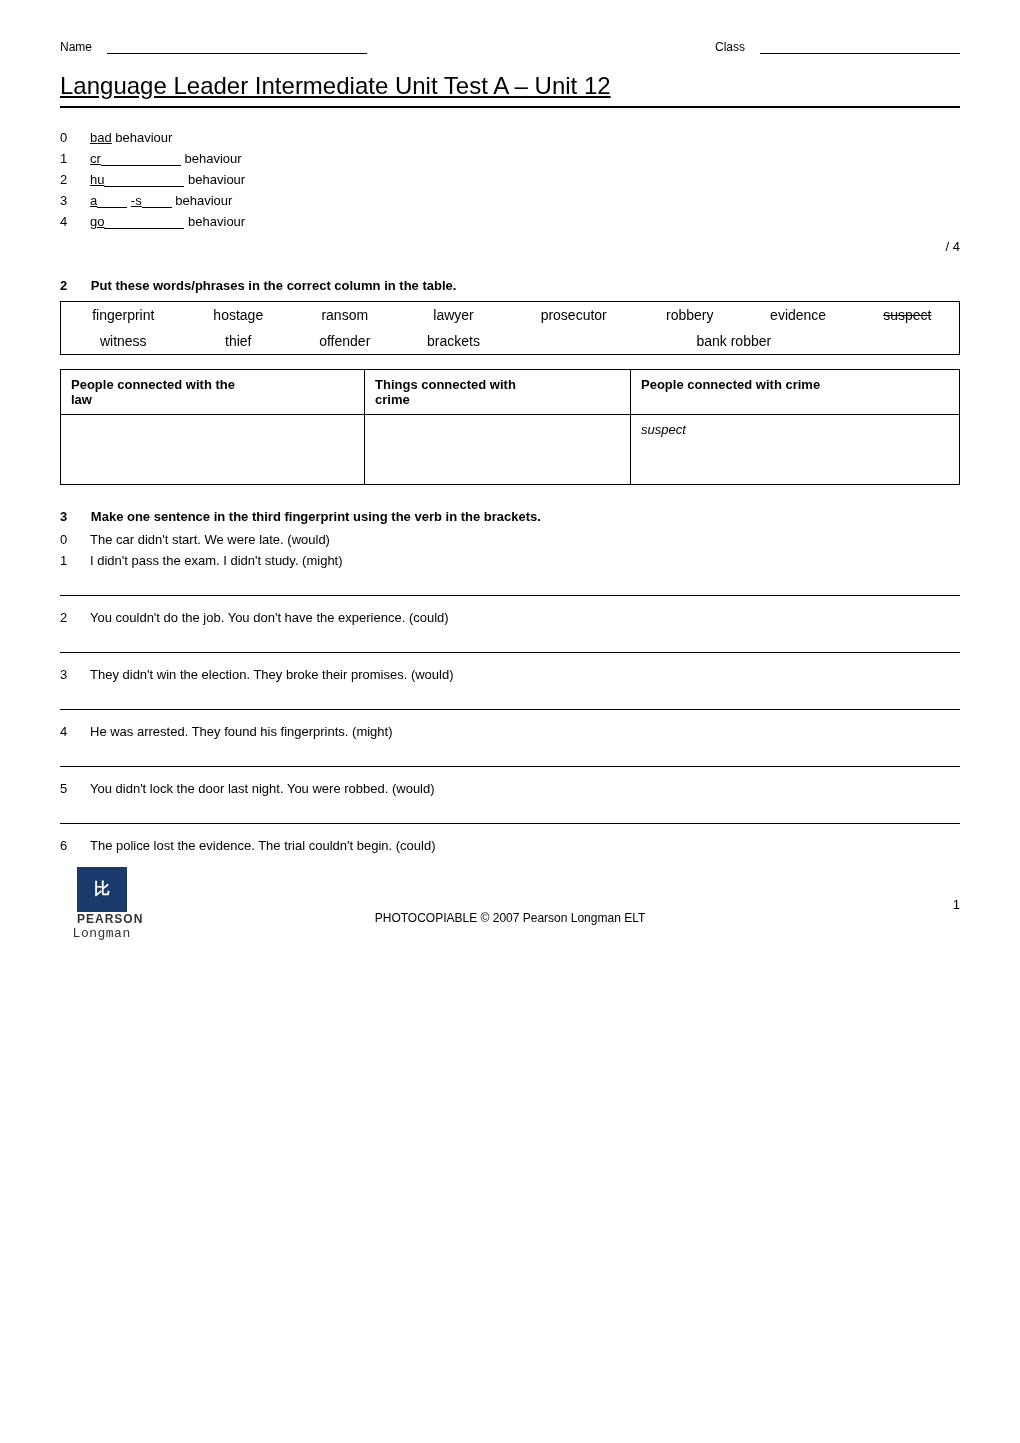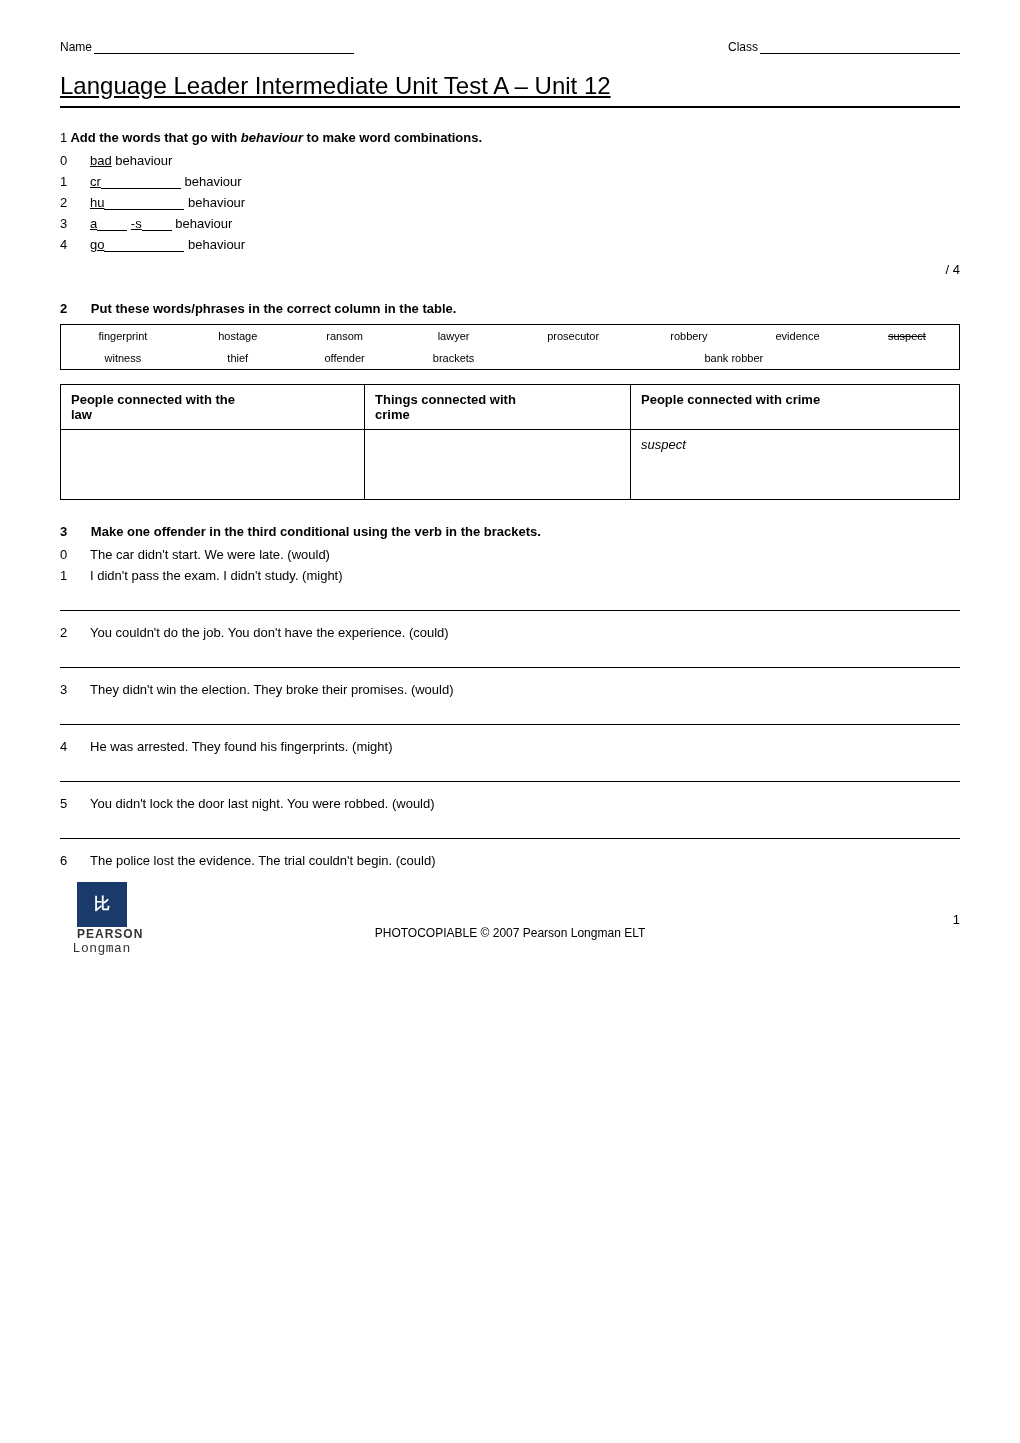--- a/index.html
+++ b/index.html
@@ -14,21 +14,21 @@
     }
     .header-line {
       display: flex;
       justify-content: space-between;
       margin-bottom: 18px;
       font-size: 12px;
     }
     .name-field, .class-field {
       display: flex;
       align-items: flex-end;
-      gap: 2px;
+      gap: 15px;
     }
     .underline-long {
       display: inline-block;
       border-bottom: 1px solid #000;
       width: 260px;
       height: 14px;
     }
     .underline-medium {
       display: inline-block;
       border-bottom: 1px solid #000;
@@ -80,21 +80,21 @@
     
     .word-bank-table {
       border: 1px solid #000;
       width: 100%;
       border-collapse: collapse;
       margin-bottom: 14px;
     }
     .word-bank-table td {
       padding: 5px 10px;
       text-align: center;
-      font-size: 11px;
+      font-size: 14px;
     }
     .strikethrough {
       text-decoration: line-through;
     }
     
     .cat-table {
       border: 1px solid #000;
       width: 100%;
       border-collapse: collapse;
       margin-bottom: 14px;
@@ -191,26 +191,20 @@
   </div>
   <div class="class-field">
     <span>Class</span>
     <span class="underline-medium"></span>
   </div>
 </div>
 
 <h1 class="title">Language Leader Intermediate Unit Test A – Unit 12</h1>
 
 <div class="section">
-  <div class="question-header">
-    <span class="q-num">1</span>
-    <span>
-      <span>Add the words that go with </span><span class="bold-italic">behaviour</span><span> to make word combinations.</span>
-    </span>
-  </div>
 
   <div class="q-item">
     <span class="q-num">0</span>
     <span class="q-content">
       <u>b</u><u>ad</u> behaviour
     </span>
   </div>
 
   <div class="q-item">
     <span class="q-num">1</span>
@@ -283,21 +277,21 @@
         <td><em>suspect</em></td>
       </tr>
     </tbody>
   </table>
 
 </div>
 
 <div class="section">
   <div class="question-header">
     <span style="margin-right:20px;font-weight:bold;">3</span>
-    <span>Make one offender in the third conditional using the verb in the brackets.</span>
+    <span>Make one sentence in the third fingerprint using the verb in the brackets.</span>
   </div>
 
   <div class="q-item">
     <span class="q-num">0</span>
     <span class="q-content">The car didn't start. We were late. (would)</span>
   </div>
 
   <div class="q-item">
     <span class="q-num">1</span>
     <span class="q-content">I didn't pass the exam. I didn't study. (might)</span>

